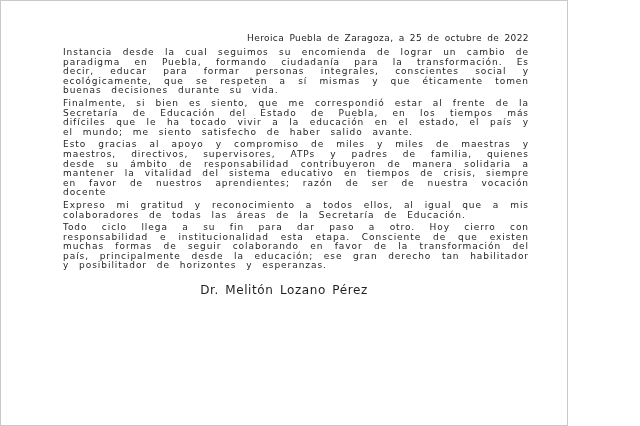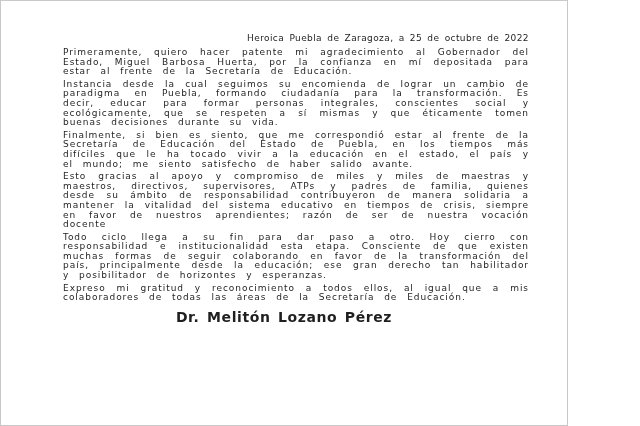--- a/index.html
+++ b/index.html
@@ -36,44 +36,43 @@
   .body-paragraph {
     font-size: 9px;
     line-height: 9.6px;
     text-align: justify;
     letter-spacing: 0.95px;
     word-spacing: 6px;
     margin: 0 0 3px 0;
   }
   .signature {
     text-align: center;
-    font-weight: bold;
-    font-size: 14px;
+    font-weight: normal;
+    font-size: 12px;
     letter-spacing: 0.6px;
     word-spacing: 2px;
-    margin: 6px 0 0 0;
+    margin: 12px 0 0 0;
     transform: translateX(-12px);
   }
 </style>
 </head>
 <body>
 
 <div class="page">
   <div class="date-line">Heroica Puebla de Zaragoza, a 25 de octubre de 2022</div>
 
 
-  <p class="body-paragraph">Primeramente, quiero hacer patente mi agradecimiento al Gobernador del Estado, Miguel Barbosa Huerta, por la confianza en mí depositada para estar al frente de la Secretaría de Educación.</p>
 
   <p class="body-paragraph">Instancia desde la cual seguimos su encomienda de lograr un cambio de paradigma en Puebla, formando ciudadanía para la transformación. Es decir, educar para formar personas integrales, conscientes social y ecológicamente, que se respeten a sí mismas y que éticamente tomen buenas decisiones durante su vida.</p>
 
 
 
 
   <p class="body-paragraph">Finalmente, si bien es siento, que me correspondió estar al frente de la Secretaría de Educación del Estado de Puebla, en los tiempos más difíciles que le ha tocado vivir a la educación en el estado, el país y el mundo; me siento satisfecho de haber salido avante.</p>
 
   <p class="body-paragraph">Esto gracias al apoyo y compromiso de miles y miles de maestras y maestros, directivos, supervisores, ATPs y padres de familia, quienes desde su ámbito de responsabilidad contribuyeron de manera solidaria a mantener la vitalidad del sistema educativo en tiempos de crisis, siempre en favor de nuestros aprendientes; razón de ser de nuestra vocación docente</p>
 
+  <p class="body-paragraph">Expreso mi gratitud y reconocimiento a todos ellos, al igual que a mis colaboradores de todas las áreas de la Secretaría de Educación.</p>
+
   <p class="body-paragraph">Todo ciclo llega a su fin para dar paso a otro. Hoy cierro con responsabilidad e institucionalidad esta etapa. Consciente de que existen muchas formas de seguir colaborando en favor de la transformación del país, principalmente desde la educación; ese gran derecho tan habilitador y posibilitador de horizontes y esperanzas.</p>
-
-  <p class="body-paragraph">Expreso mi gratitud y reconocimiento a todos ellos, al igual que a mis colaboradores de todas las áreas de la Secretaría de Educación.</p>
 
   <div class="signature">Dr. Melitón Lozano Pérez</div>
 </div>
 
 </body></html>

